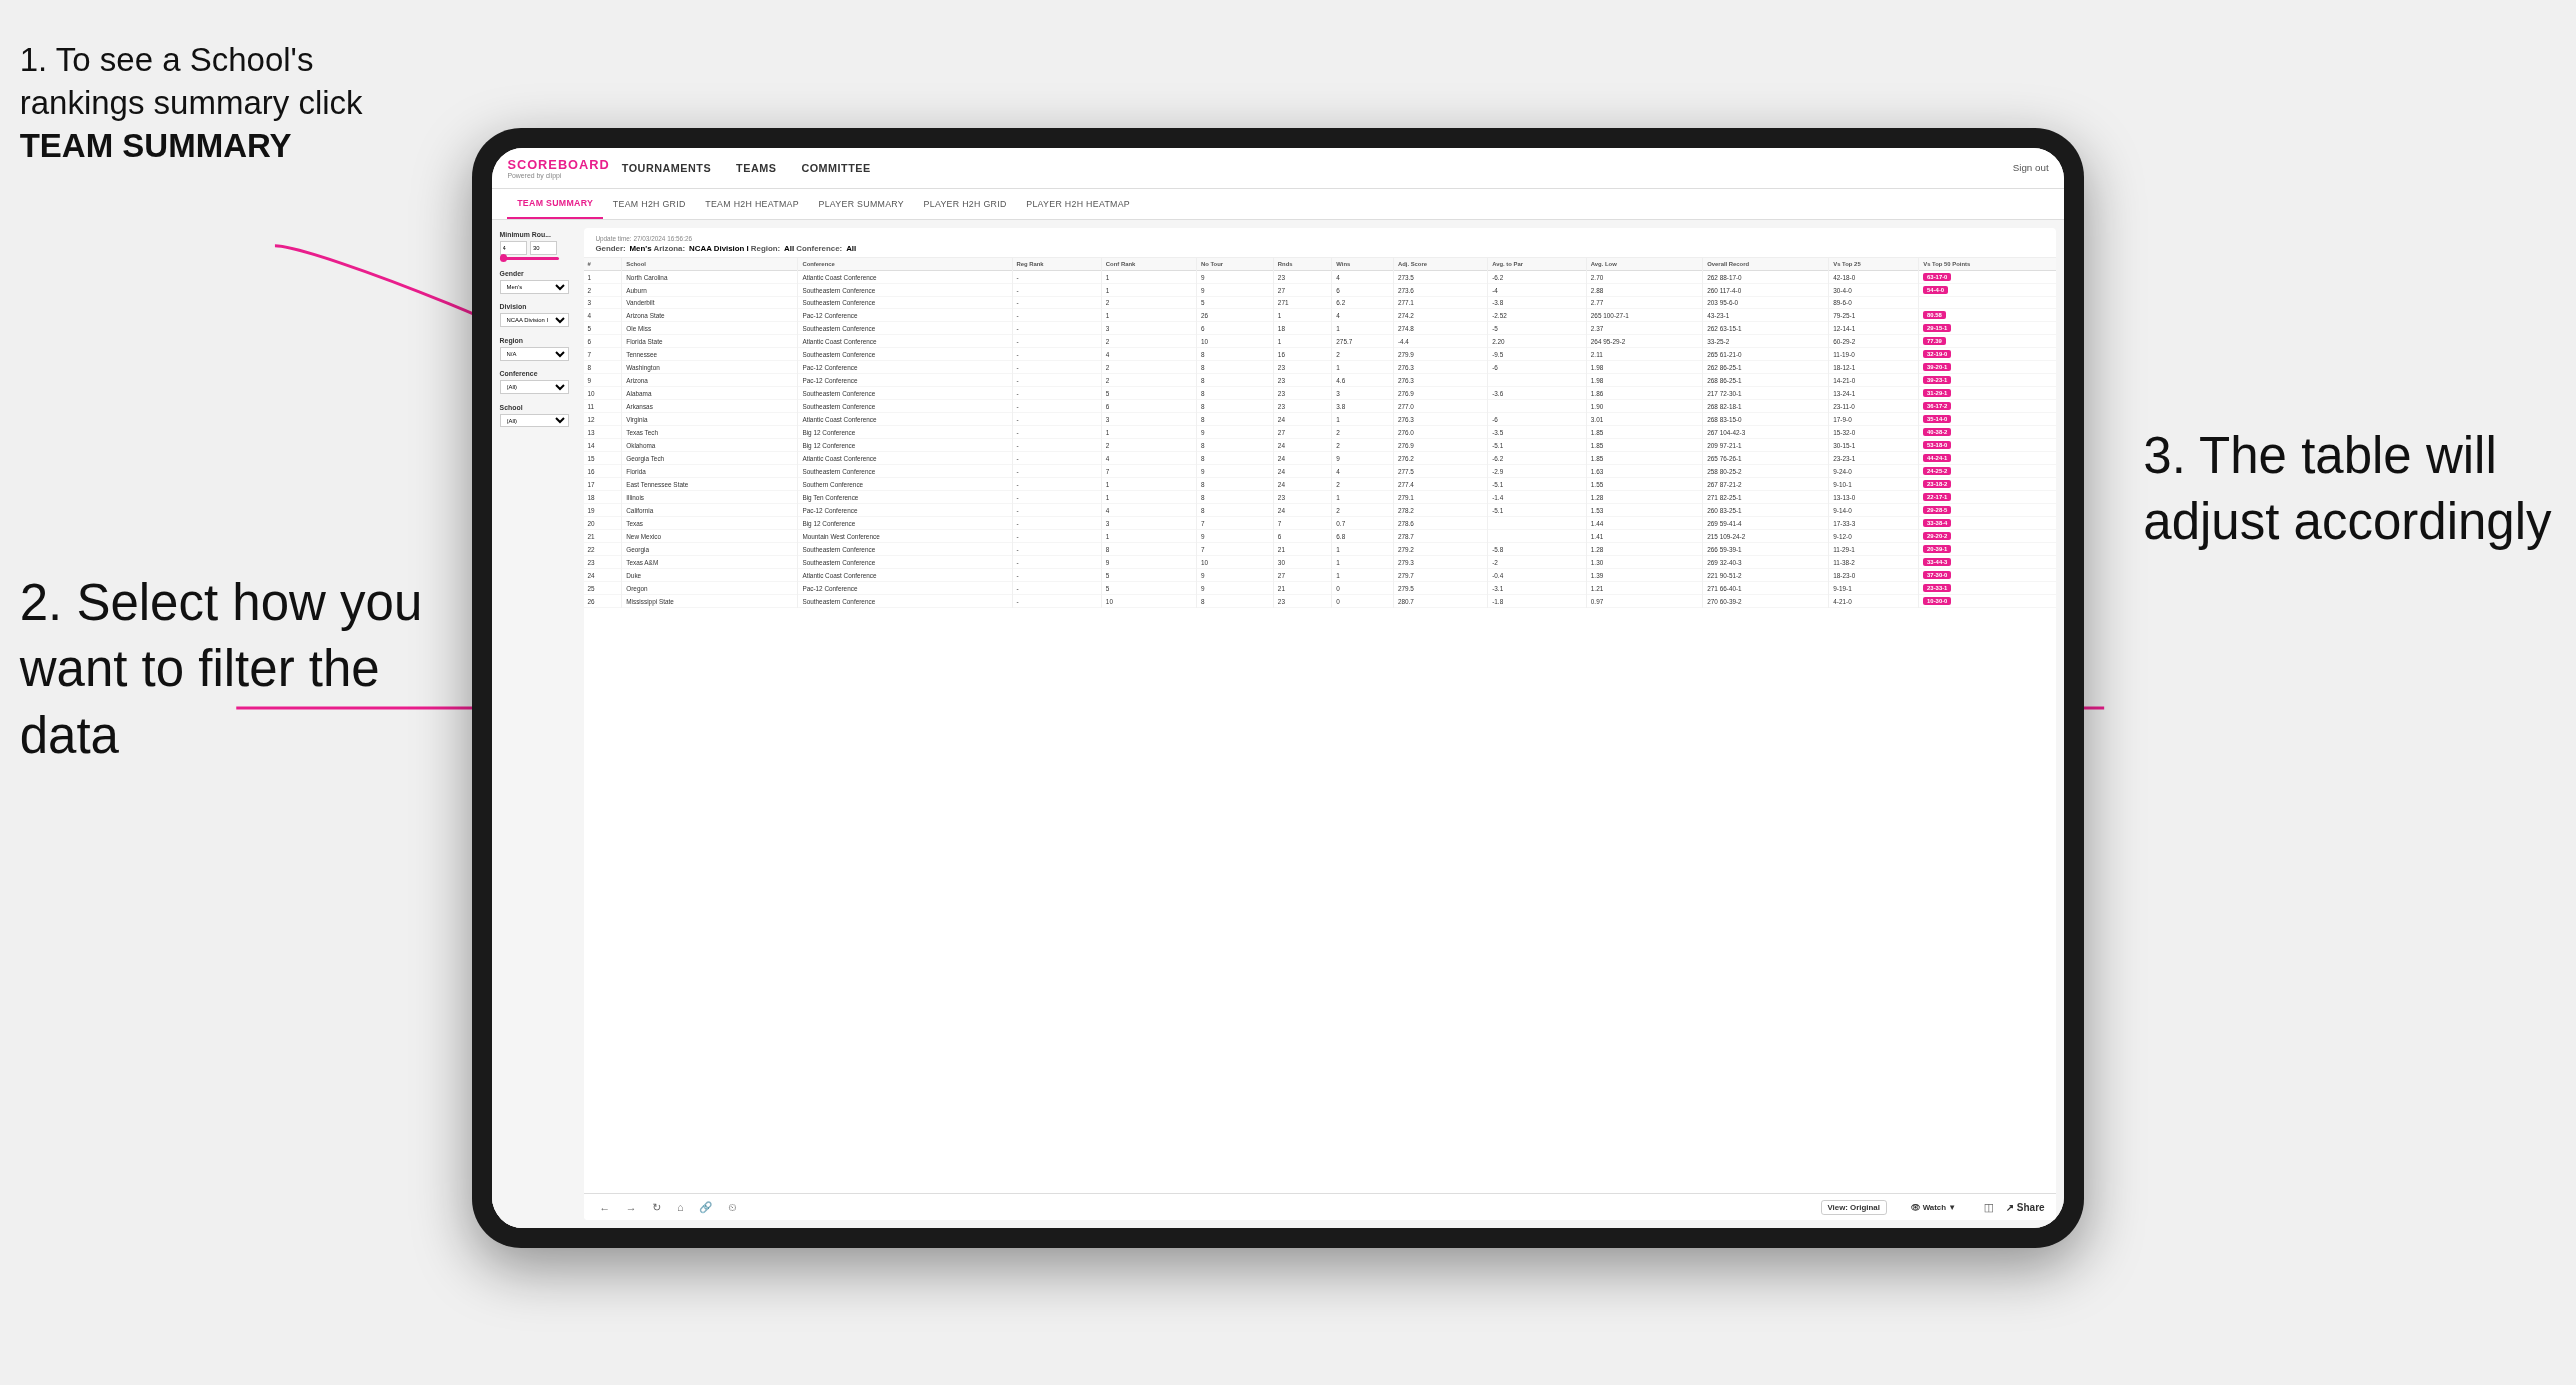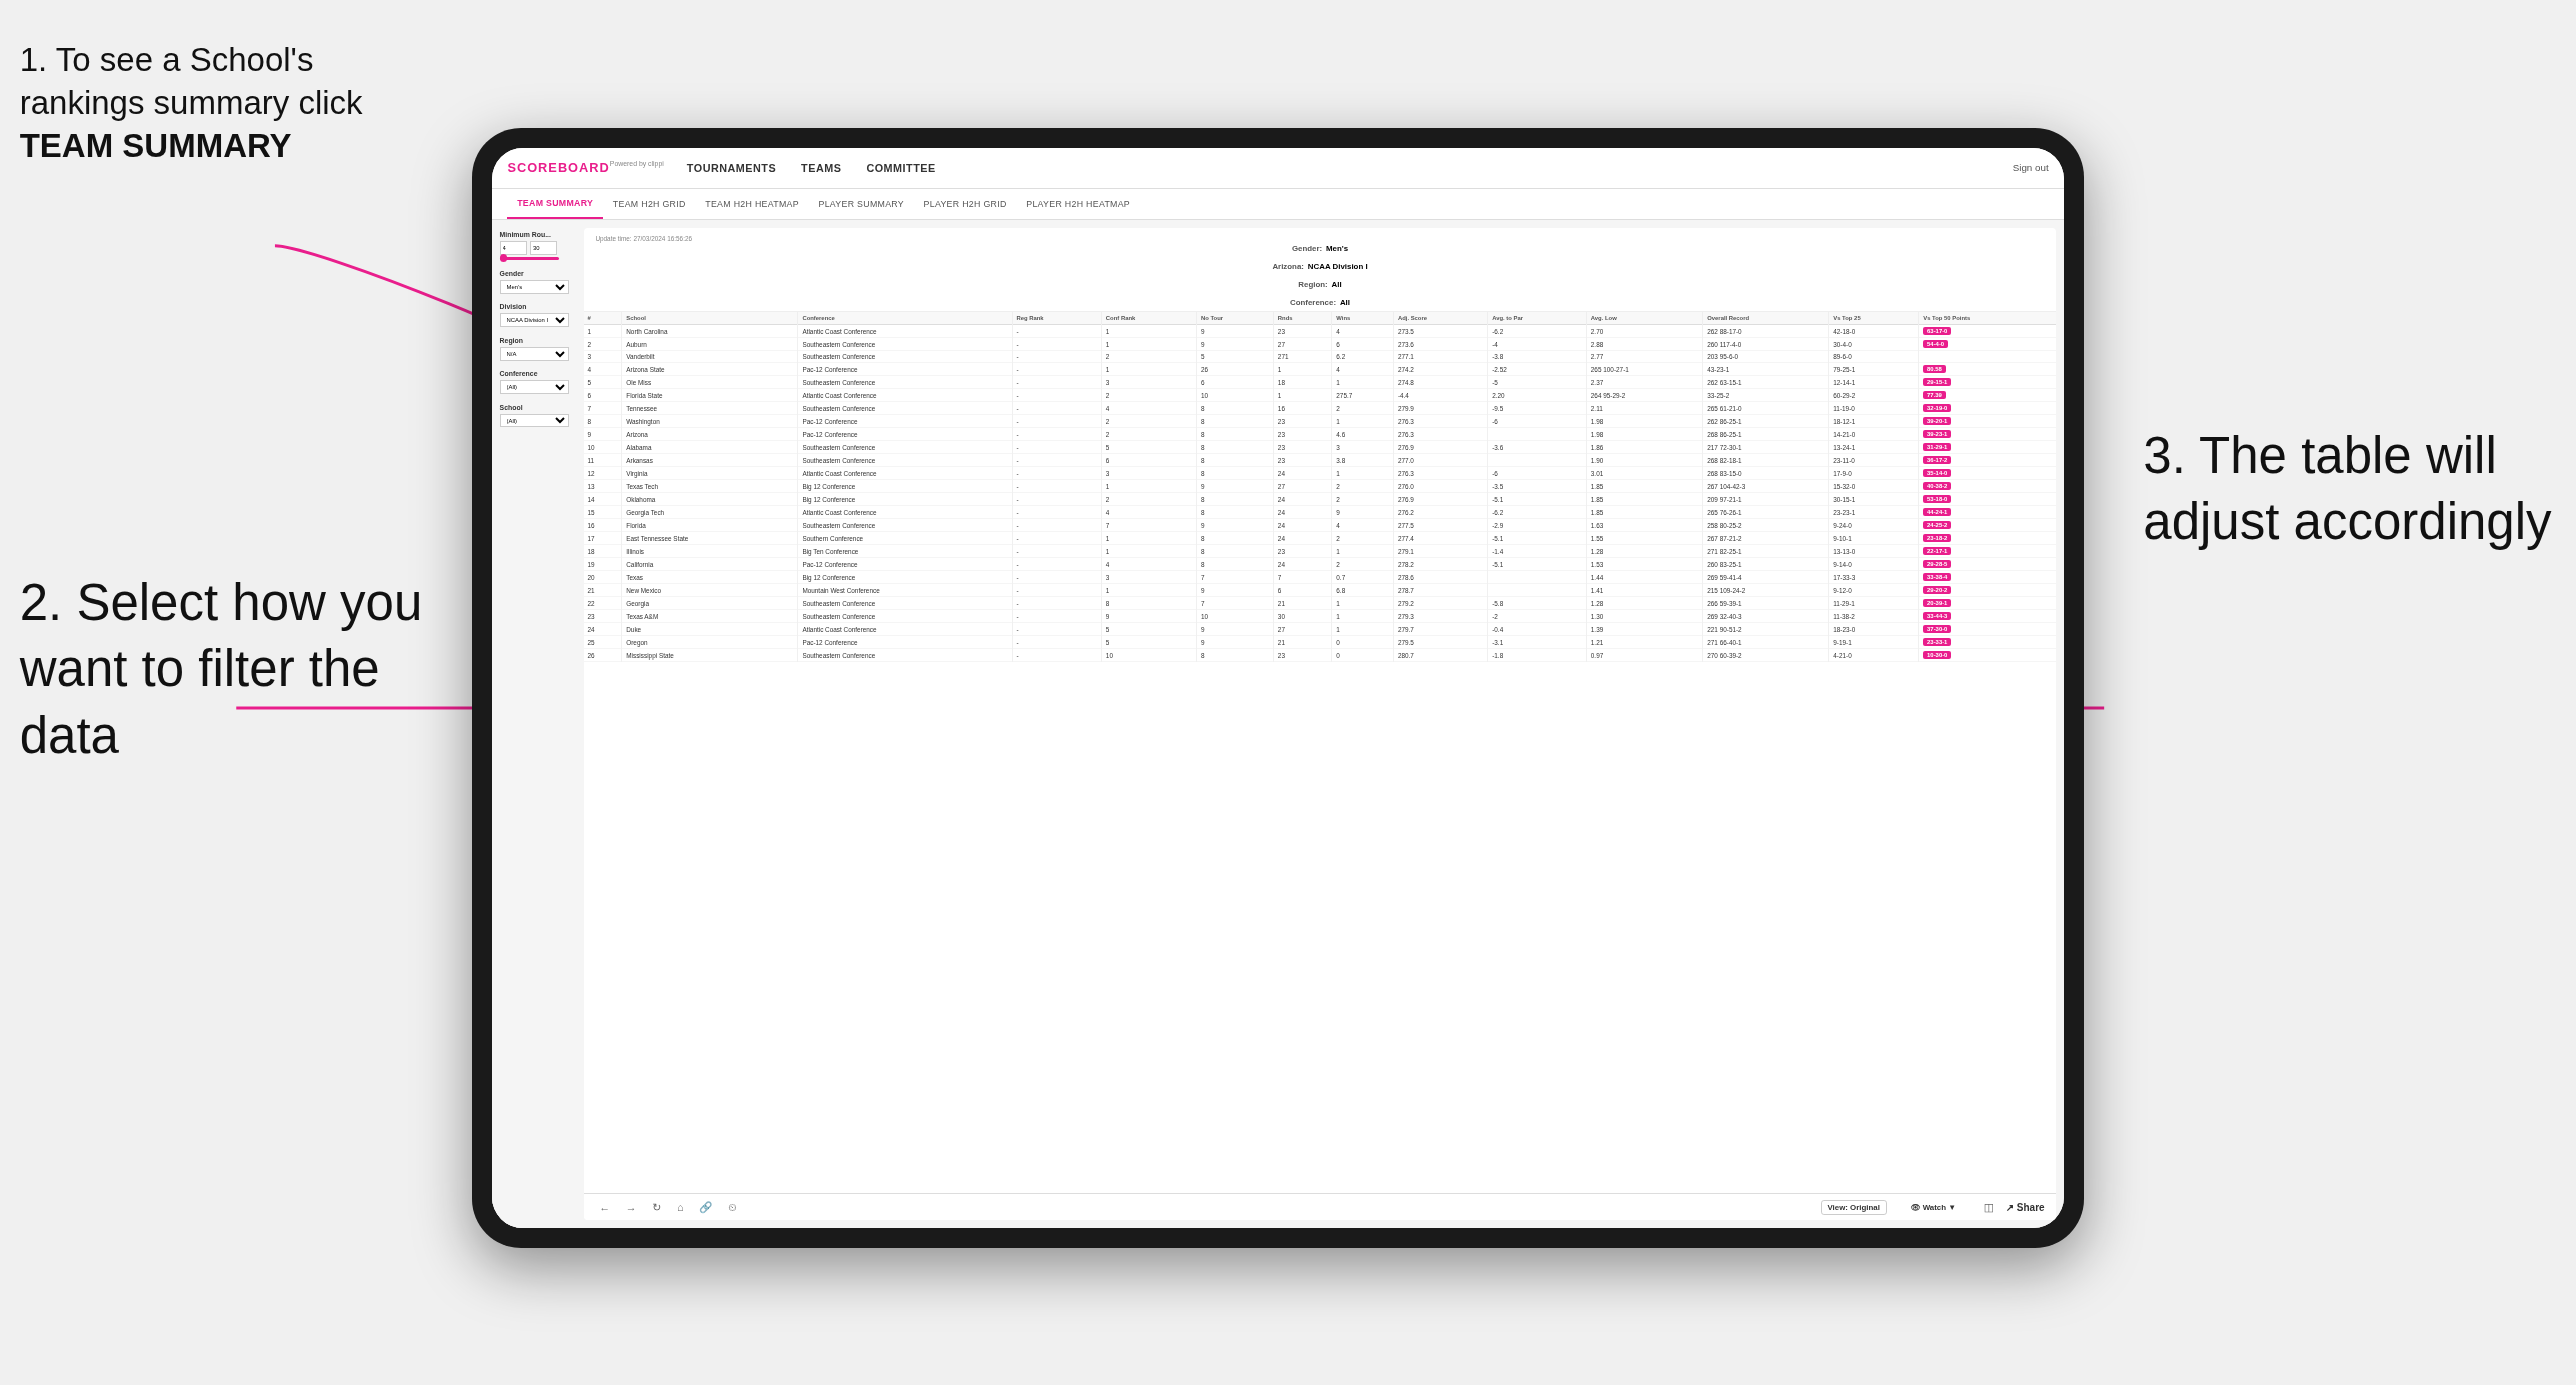--- a/index.html
+++ b/index.html
@@ -74,21 +74,22 @@
       align-items: center;
       background: #fff;
       border-bottom: 1px solid #ddd;
       padding: 0 15.7px;
       height: 41px;
       flex-shrink: 0;
     }
 
     .logo-area {
       display: flex;
-      margin-right: 23px;
+      flex-direction: column;
+      margin-right: 12px;
     }
 
     .logo-scoreboard {
       font-size: 12.8px;
       font-weight: 900;
       color: #e91e8c;
       letter-spacing: 1px;
     }
 
     .logo-powered {
@@ -239,25 +240,24 @@
 
     .table-title {
       font-size: 13.8px;
       font-weight: 700;
       color: #222;
       margin-bottom: 3.9px;
     }
 
     .table-filters-row {
       display: flex;
-      gap: 9px;
+      gap: 2px;
       font-size: 7.9px;
       color: #333;
       align-items: center;
-      flex-direction: column;
     }
 
     .filter-chip {
       display: flex;
       align-items: center;
       gap: 3.9px;
     }
 
     .filter-chip-label {
       font-weight: 600;

